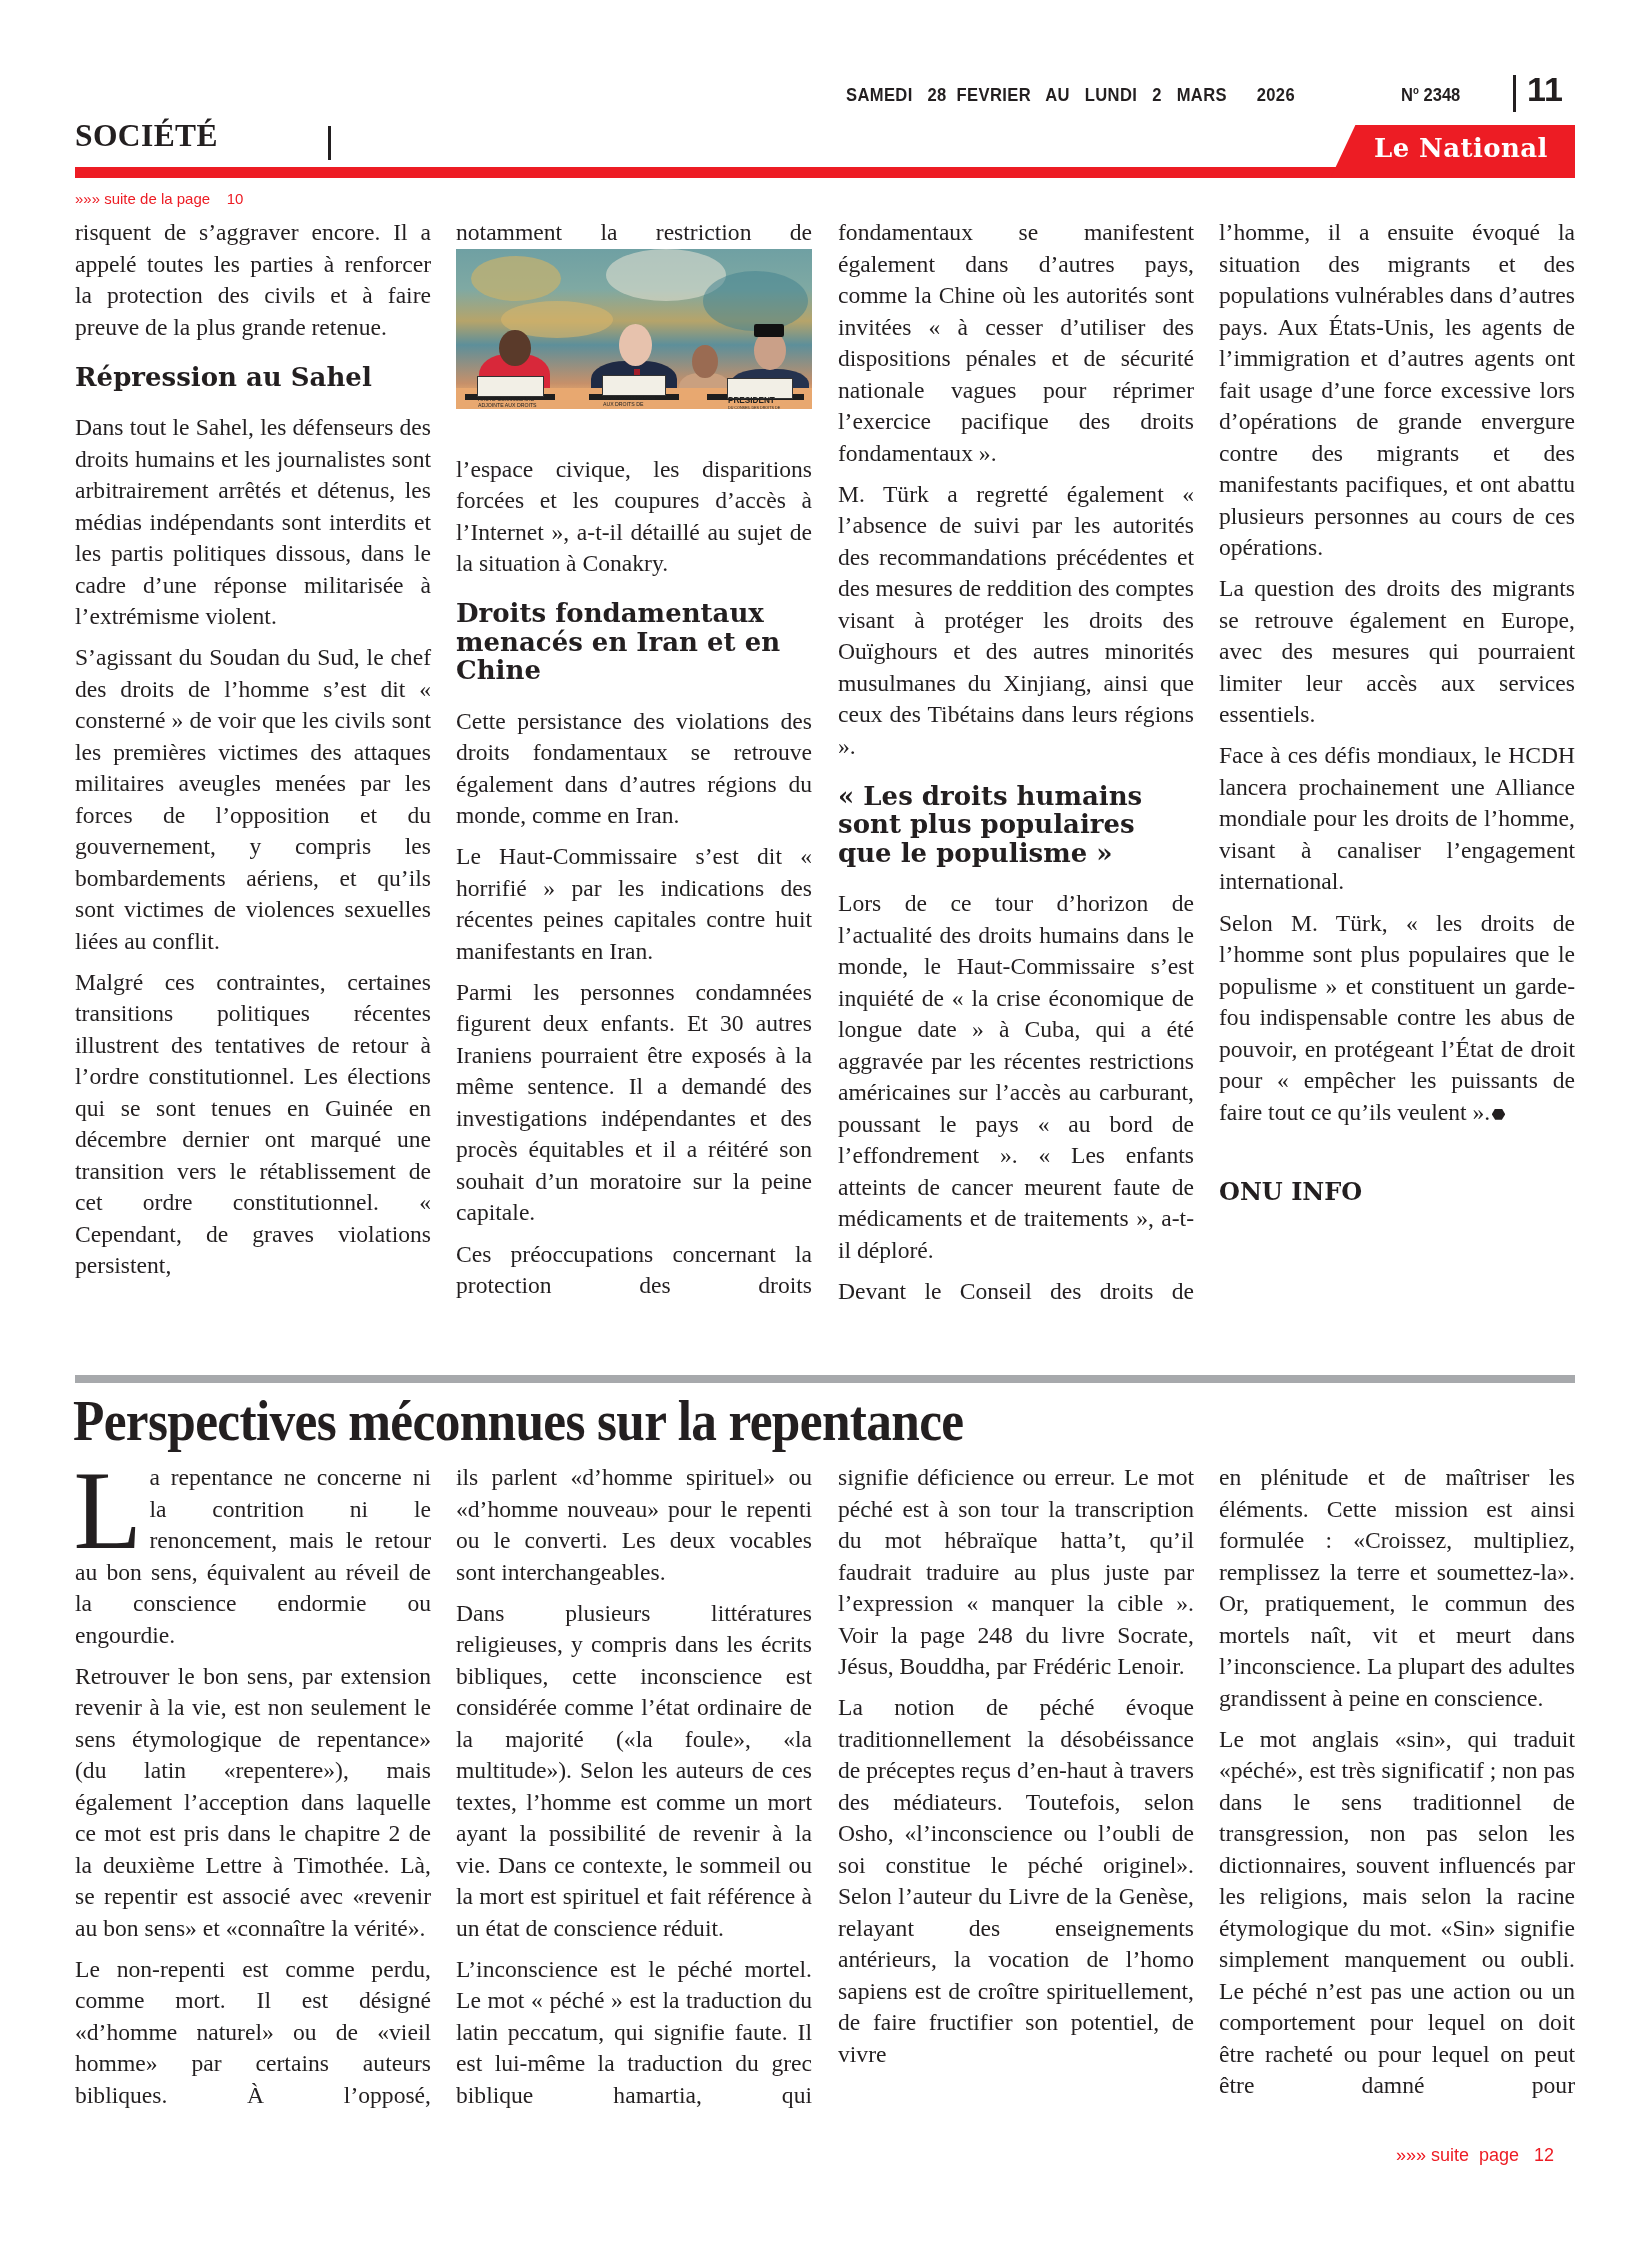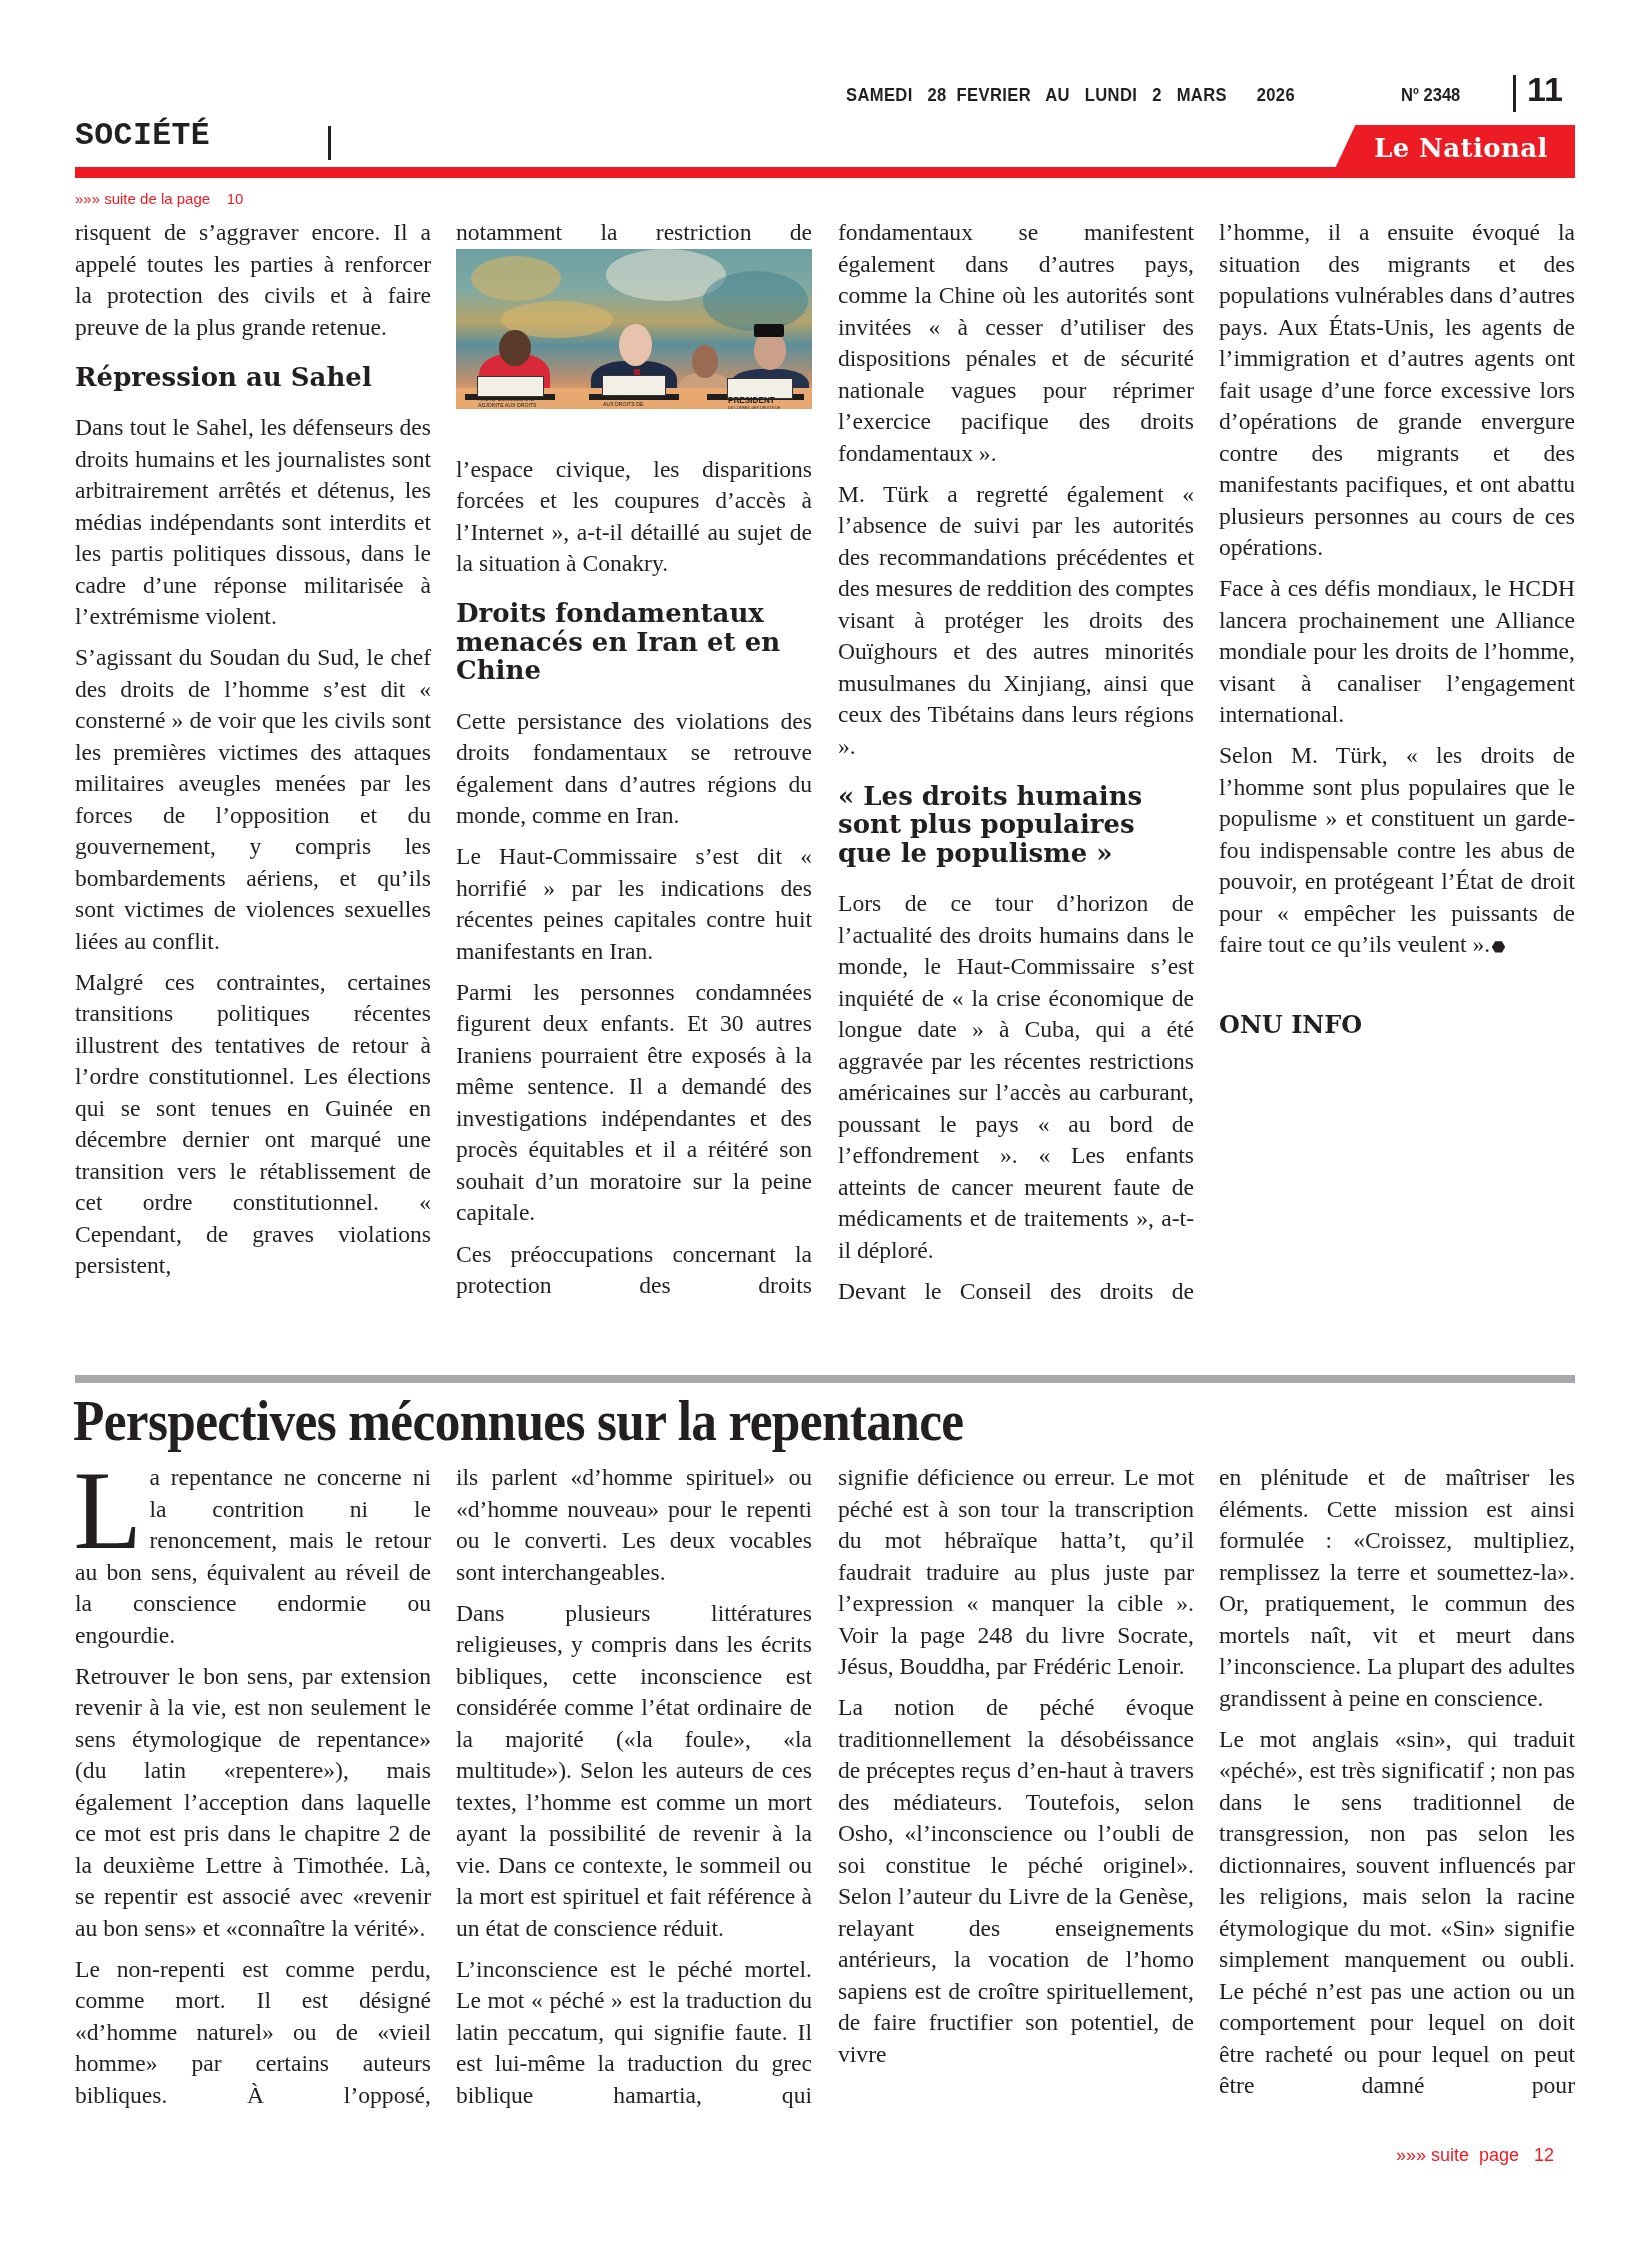--- a/index.html
+++ b/index.html
@@ -6,21 +6,21 @@
   html, body { width: 1650px; height: 2250px; background: #ffffff; overflow: hidden; }
   body { position: relative; font-family: "Liberation Serif", "DejaVu Serif", serif; color: #231f20; }
 
   
   .hdr-date { position: absolute; left: 846px; top: 85px; font-family: "Liberation Sans", sans-serif; font-weight: bold; font-size: 18px; letter-spacing: 0.4px; color: #231f20; white-space: pre; transform: scaleX(0.92); transform-origin: left center; }
   .hdr-issue { position: absolute; left: 1401px; top: 85px; font-family: "Liberation Sans", sans-serif; font-weight: bold; font-size: 18px; color: #231f20; transform: scaleX(0.92); transform-origin: left center; }
   .hdr-issue sup { font-size: 10.5px; vertical-align: top; position: relative; top: -1.5px; }
   .hdr-vbar { position: absolute; left: 1513px; top: 75px; width: 3px; height: 37px; background: #231f20; }
   .hdr-pagenum { position: absolute; left: 1527px; top: 72px; font-family: "Liberation Sans", sans-serif; font-weight: bold; font-size: 34px; color: #231f20; line-height: 1; }
 
-  .section-title { position: absolute; left: 75px; top: 118px; font-family: Liberation Mono, monospace; font-weight: bold; font-size: 31.5px; color: #231f20; letter-spacing: 0.4px; }
+  .section-title { position: absolute; left: 75px; top: 118px; font-family: Liberation Serif, serif; font-weight: bold; font-size: 31.5px; color: #231f20; letter-spacing: 0.4px; }
   .section-bar { position: absolute; left: 328px; top: 126px; width: 3px; height: 34px; background: #231f20; }
 
   .red-rule { position: absolute; left: 75px; top: 167px; width: 1500px; height: 10.5px; background: #ed1c24; }
   .brand-tab { position: absolute; left: 1331px; top: 125px; width: 244px; height: 52px; background: #ed1c24; clip-path: polygon(10% 0, 100% 0, 100% 100%, 0 100%); }
   .brand-name { position: absolute; left: 1374px; top: 133px; font-family: "DejaVu Serif", serif; font-weight: bold; font-size: 26px; color: #ffffff; letter-spacing: 0.4px; }
 
   .suite-top { position: absolute; left: 75px; top: 190px; font-family: "Liberation Sans", sans-serif; font-size: 15px; color: #ed1c24; white-space: pre; }
 
   
   .col { position: absolute; font-size: 23.6px; line-height: 31.5px; text-align: justify; hyphens: none; }
@@ -124,20 +124,21 @@
 <div class="col c3">
   <p>fondamentaux se manifestent également dans d’autres pays, comme la Chine où les autorités sont invitées « à cesser d’utiliser des dispositions pénales et de sécurité nationale vagues pour réprimer l’exercice pacifique des droits fondamentaux ».</p>
   <p>M. Türk a regretté également « l’absence de suivi par les autorités des recommandations précédentes et des mesures de reddition des comptes visant à protéger les droits des Ouïghours et des autres minorités musulmanes du Xinjiang, ainsi que ceux des Tibétains dans leurs régions ».</p>
   <h3 style="margin-top:19.5px;">« Les droits humains sont plus populaires que le populisme »</h3>
   <p>Lors de ce tour d’horizon de l’actualité des droits humains dans le monde, le Haut-Commissaire s’est inquiété de « la crise économique de longue date » à Cuba, qui a été aggravée par les récentes restrictions américaines sur l’accès au carburant, poussant le pays « au bord de l’effondrement ». « Les enfants atteints de cancer meurent faute de médicaments et de traitements », a-t-il déploré.</p>
   <p class="nomb" style="text-align-last: justify;">Devant le Conseil des droits de</p>
 </div>
 
 <div class="col c4">
   <p>l’homme, il a ensuite évoqué la situation des migrants et des populations vulnérables dans d’autres pays. Aux États-Unis, les agents de l’immigration et d’autres agents ont fait usage d’une force excessive lors d’opérations de grande envergure contre des migrants et des manifestants pacifiques, et ont abattu plusieurs personnes au cours de ces opérations.</p>
+  <p>La question des droits des migrants se retrouve également en Europe, avec des mesures qui pourraient limiter leur accès aux services essentiels.</p>
   <p>Face à ces défis mondiaux, le HCDH lancera prochainement une Alliance mondiale pour les droits de l’homme, visant à canaliser l’engagement international.</p>
   <p><span>Selon M. Türk, « les droits de l’homme sont plus populaires que le populisme » et constituent un garde-fou indispensable contre les abus de pouvoir, en protégeant l’État de droit pour « empêcher les puissants de faire tout ce qu’ils veulent ».</span><span class="end-mark"></span></p>
   <div class="signature">ONU INFO</div>
 </div>
 
 <div class="gray-rule"></div>
 
 <h1 class="article-title">Perspectives méconnues sur la repentance</h1>
 
 <div class="col b1">

